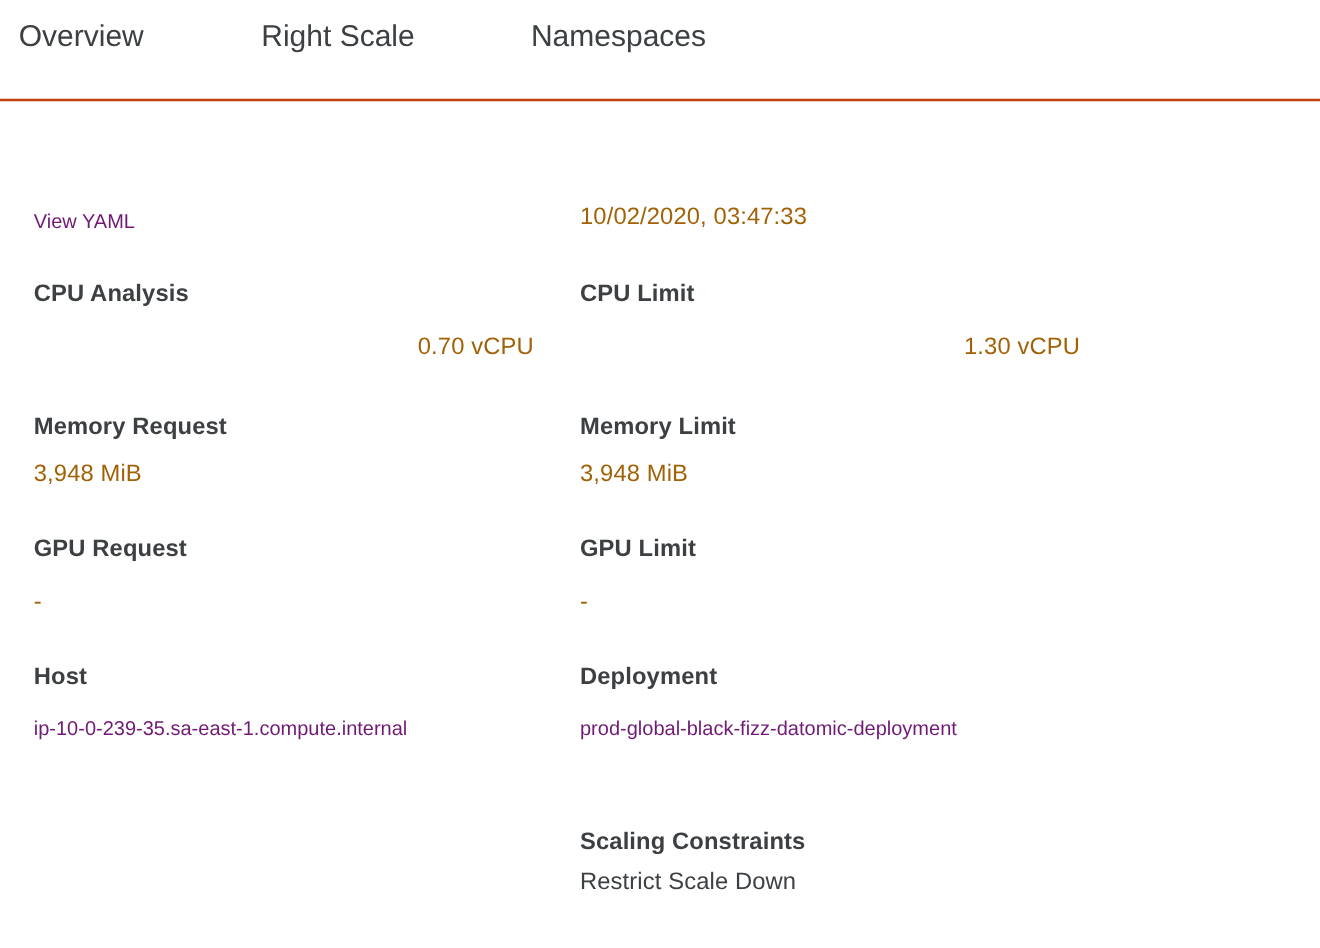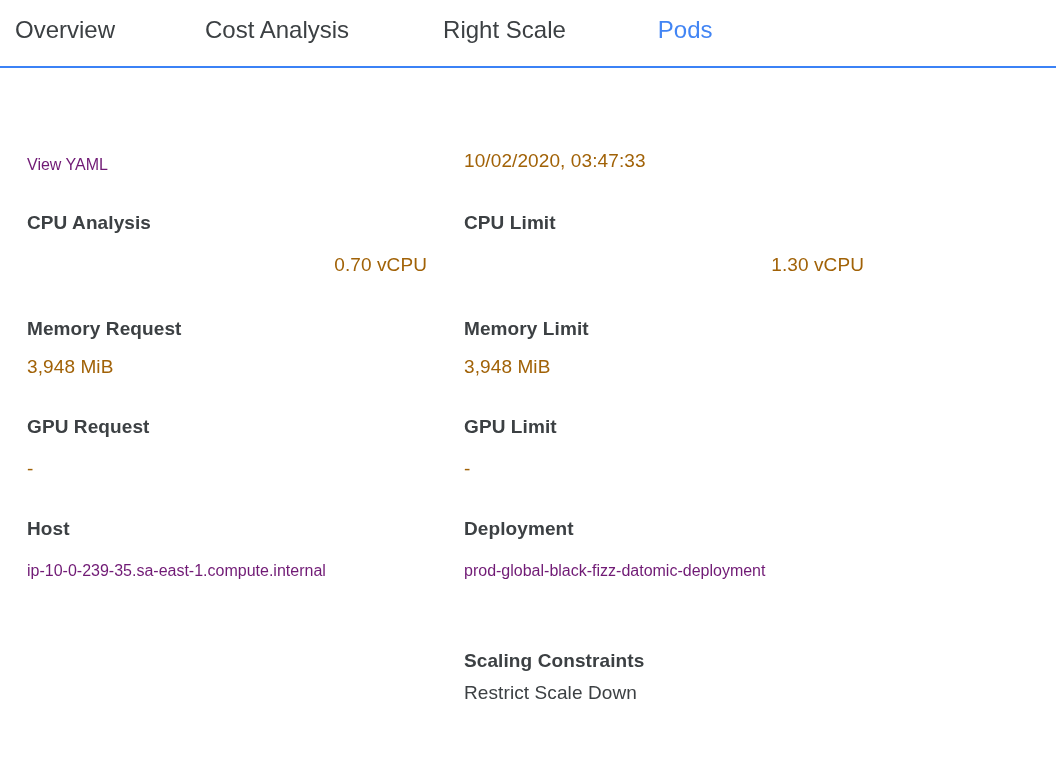--- a/index.html
+++ b/index.html
@@ -17,22 +17,22 @@
     position: relative;
     width: 1056px;
     height: 758px;
     overflow: hidden;
     background: #ffffff;
   }
 
   
   .tabbar {
     position: relative;
-    height: 68px;
-    border-bottom: 2px solid #3b82f6;
+    height: 81px;
+    border-bottom: 2px solid #c2410c;
     background: #ffffff;
   }
   .tabs {
     display: flex;
     align-items: flex-start;
     height: 100%;
     padding: 0;
     margin: 0;
     list-style: none;
   }
@@ -122,30 +122,26 @@
 <body>
 
 <div id="app">
 
   <nav class="tabbar">
     <ul class="tabs">
       <li class="tab tab-overview">
         <span>Overview</span>
 
       </li>
-      <li class="tab tab-cost">
-        <span>Cost Analysis</span>
-
-      </li>
       <li class="tab tab-rightsizing">
         <span>Right Scale</span>
 
       </li>
-      <li class="tab tab-pods active">
-        <span>Pods</span>
+      <li class="tab tab-namespaces">
+        <span>Namespaces</span>
 
       </li>
     </ul>
   </nav>
 
   <section class="details">
 
     <div class="col col-left">
 
       <div class="row r-toplink">

